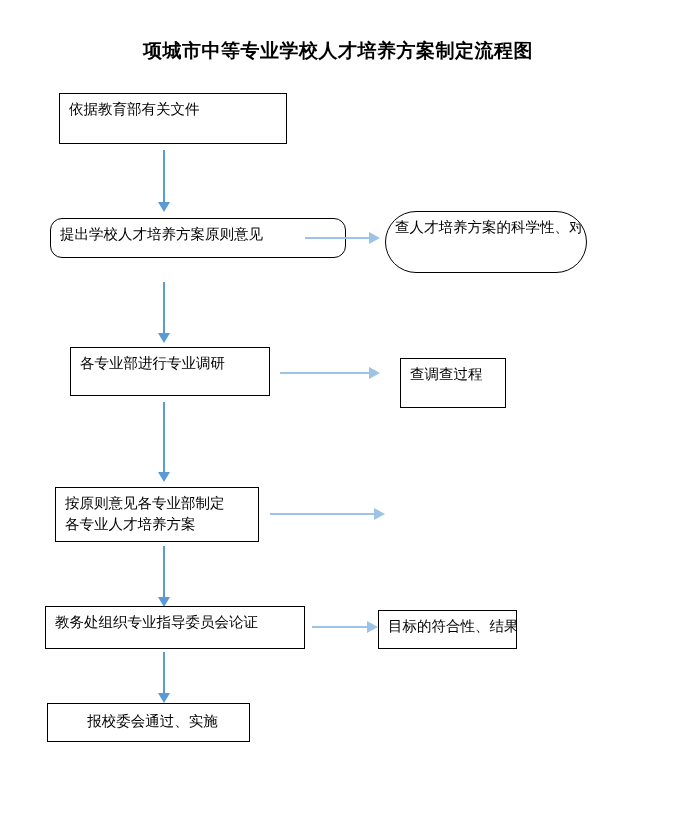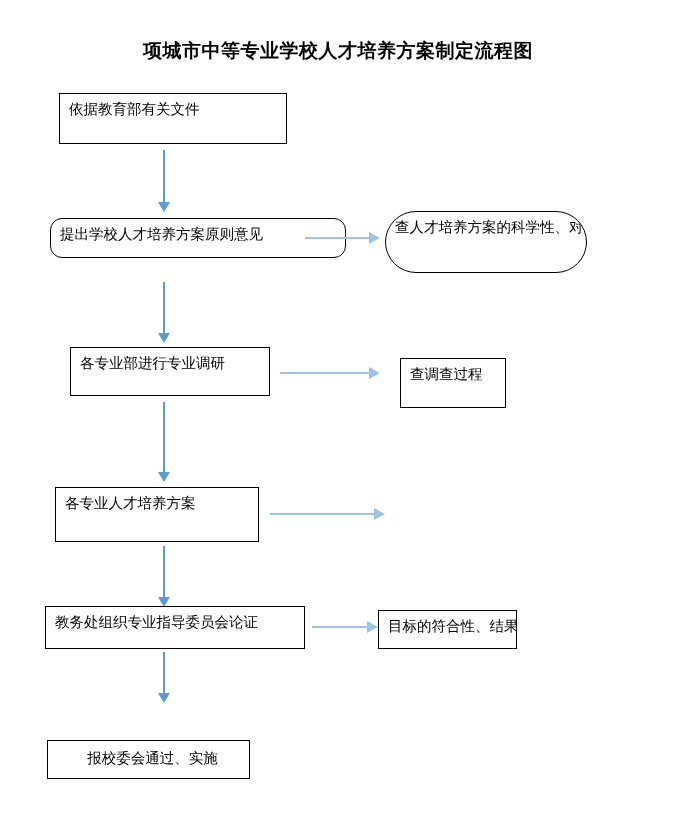--- a/index.html
+++ b/index.html
@@ -43,21 +43,20 @@
     overflow: hidden;
   }
   .node .ln {
     display: block;
     white-space: nowrap;
   }
   .node.center-text {
     text-align: center;
     padding-left: 8px;
     padding-right: 0;
-    margin-top: 37px;
   }
   
   .varrow {
     position: absolute;
     width: 18px;
   }
   .varrow .shaft {
     position: absolute;
     left: 8px;
     top: 0;
@@ -141,20 +140,21 @@
   <div class="node" style="left:400px; top:358px; width:106px; height:50px;">
     <span class="ln">查调查过程</span>
   </div>
 
   <div class="varrow" style="left:155px; top:402px; height:80px;">
     <div class="shaft" style="height:70px;"></div>
     <div class="head" style="top:70px;"></div>
   </div>
 
   <div class="node" style="left:55px; top:487px; width:204px; height:55px;">
+    <span class="ln">按原则意见各专业部制定</span>
     <span class="ln">各专业人才培养方案</span>
   </div>
 
   <div class="harrow" style="left:270px; top:507px; width:115px;">
     <div class="shaft" style="width:104px;"></div>
     <div class="head" style="left:104px;"></div>
   </div>
 
 
   <div class="varrow" style="left:155px; top:546px; height:62px;">

